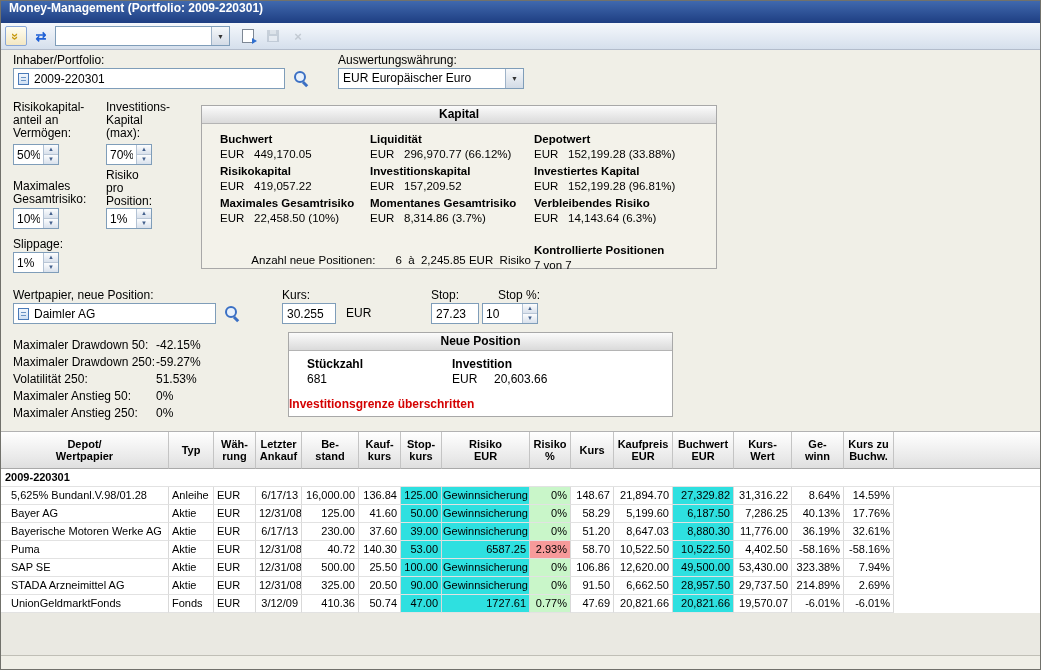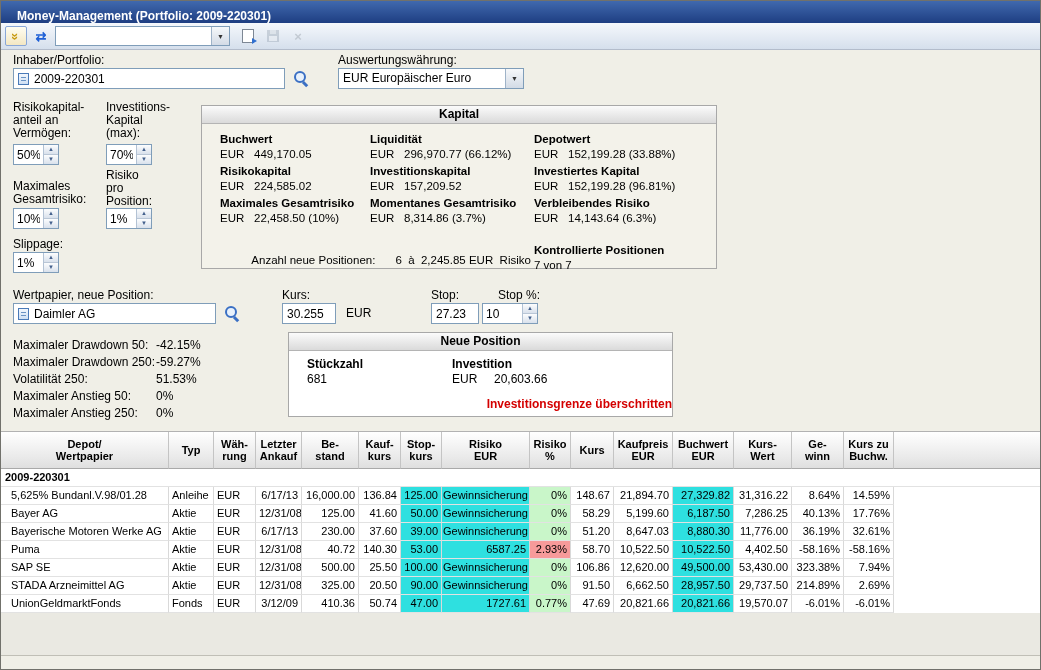--- a/index.html
+++ b/index.html
@@ -1,20 +1,20 @@
 <!DOCTYPE html>
 <html style="--cyan: #2ee0e0; --green: #c9f6c9; --pink: #f79a9a; --warning: #d40000; --titlebar_start: #4069ae; --titlebar_end: #1e3e82;"><head>
 <meta charset="utf-8">
 <style>
   html,body{margin:0;padding:0}
   body{width:1041px;height:670px;position:relative;font-family:"Liberation Sans",sans-serif;font-size:12px;color:#000;background:#f0efe7;overflow:hidden}
   .window{position:absolute;inset:0;border:1px solid #71716b;box-sizing:border-box;background:#f0efe7;display:flex;flex-direction:column}
 
   
-  .titlebar{height:22px;flex:0 0 22px;background:linear-gradient(var(--titlebar_start,#4069ae),var(--titlebar_end,#1e3e82));color:#fff;font-weight:bold;display:flex;align-items:flex-end;padding:0 16px}
+  .titlebar{height:22px;flex:0 0 22px;background:linear-gradient(var(--titlebar_start,#4069ae),var(--titlebar_end,#1e3e82));color:#fff;font-weight:bold;display:flex;align-items:flex-start;padding:0 8px}
 
   
   .toolbar{height:26px;flex:0 0 26px;background:linear-gradient(#f5f8fc,#d5dfec);border-bottom:1px solid #b3bccb;display:flex;align-items:center;padding:0 4px;gap:3px}
   .tb-btn{width:22px;height:20px;display:flex;align-items:center;justify-content:center;border:1px solid transparent;background:transparent;padding:0;cursor:pointer}
   .tb-btn.checked{border:1px solid #89a7d8;background:linear-gradient(#fffdf2,#f3e7c3);border-radius:2px}
   .tb-btn.disabled{opacity:.45}
   .chev{color:#c79a10;font-weight:bold;font-size:13px;display:inline-block;transform:rotate(90deg);line-height:1}
   .refresh-glyph{color:#1d5fd6;font-weight:bold;font-size:13px;line-height:1}
   .delete-glyph{color:#9aa2ab;font-weight:bold;font-size:13px;line-height:1}
   .page-icon{width:10px;height:12px;background:#fff;border:1px solid #7d8794;position:relative;display:block}
@@ -65,21 +65,21 @@
 
   
   .stats{position:absolute}
   .stat-row{height:17px;line-height:17px}
   .s-lbl{display:inline-block;width:143px}
 
   
   .np-body{position:relative;height:calc(100% - 17px)}
   .np-col{position:absolute;top:6px;line-height:15px}
   .cur2{display:inline-block;width:42px}
-  .np-warning{position:absolute;left:0;right:0;top:46px;text-align:right;font-weight:bold;color:var(--warning,#d40000)}
+  .np-warning{position:absolute;left:0;right:0;top:46px;text-align:left;font-weight:bold;color:var(--warning,#d40000)}
 
   
   :root{--cols:168px 45px 42px 46px 57px 42px 41px 88px 41px 43px 59px 61px 58px 52px 50px 1fr}
   .grid{position:absolute;left:0;right:0;top:381px;height:225px;background:#eae9e2;border-top:1px solid #b2b2b2;border-bottom:1px solid #c0bfb6;box-sizing:border-box;overflow:hidden}
   .thead{display:grid;grid-template-columns:var(--cols);height:37px;background:linear-gradient(#ffffff,#e9e9e9 70%,#dedede)}
   .th{border-right:1px solid #c4c4c4;border-bottom:1px solid #a9a9a9;display:flex;align-items:center;justify-content:center;text-align:center;font-weight:bold;font-size:11px;line-height:12px;white-space:pre-line;box-sizing:border-box;cursor:default}
   .th.filler{border-right:none}
   .group-row{height:17px;background:#fff;border-bottom:1px solid #e2e2e2;font-weight:bold;font-size:11px;line-height:16px;padding-left:4px}
   .row{display:grid;grid-template-columns:var(--cols);height:18px;background:#fff}
   .td{border-right:1px solid #d9d9d9;border-bottom:1px solid #e2e2e2;font-size:11px;line-height:17px;padding:0 3px;white-space:nowrap;overflow:hidden;box-sizing:border-box}
@@ -200,21 +200,21 @@
           <div class="cap-item">
     <div class="cap-label">Liquidität</div>
     <div class="cap-val"><span class="cur">EUR</span><span>296,970.77 (66.12%)</span></div>
   </div>
           <div class="cap-item">
     <div class="cap-label">Depotwert</div>
     <div class="cap-val"><span class="cur">EUR</span><span>152,199.28 (33.88%)</span></div>
   </div>
           <div class="cap-item">
     <div class="cap-label">Risikokapital</div>
-    <div class="cap-val"><span class="cur">EUR</span><span>224,585.02</span></div>
+    <div class="cap-val"><span class="cur">EUR</span><span>419,057.22</span></div>
   </div>
           <div class="cap-item">
     <div class="cap-label">Investitionskapital</div>
     <div class="cap-val"><span class="cur">EUR</span><span>157,209.52</span></div>
   </div>
           <div class="cap-item">
     <div class="cap-label">Investiertes Kapital</div>
     <div class="cap-val"><span class="cur">EUR</span><span>152,199.28 (96.81%)</span></div>
   </div>
           <div class="cap-item">

